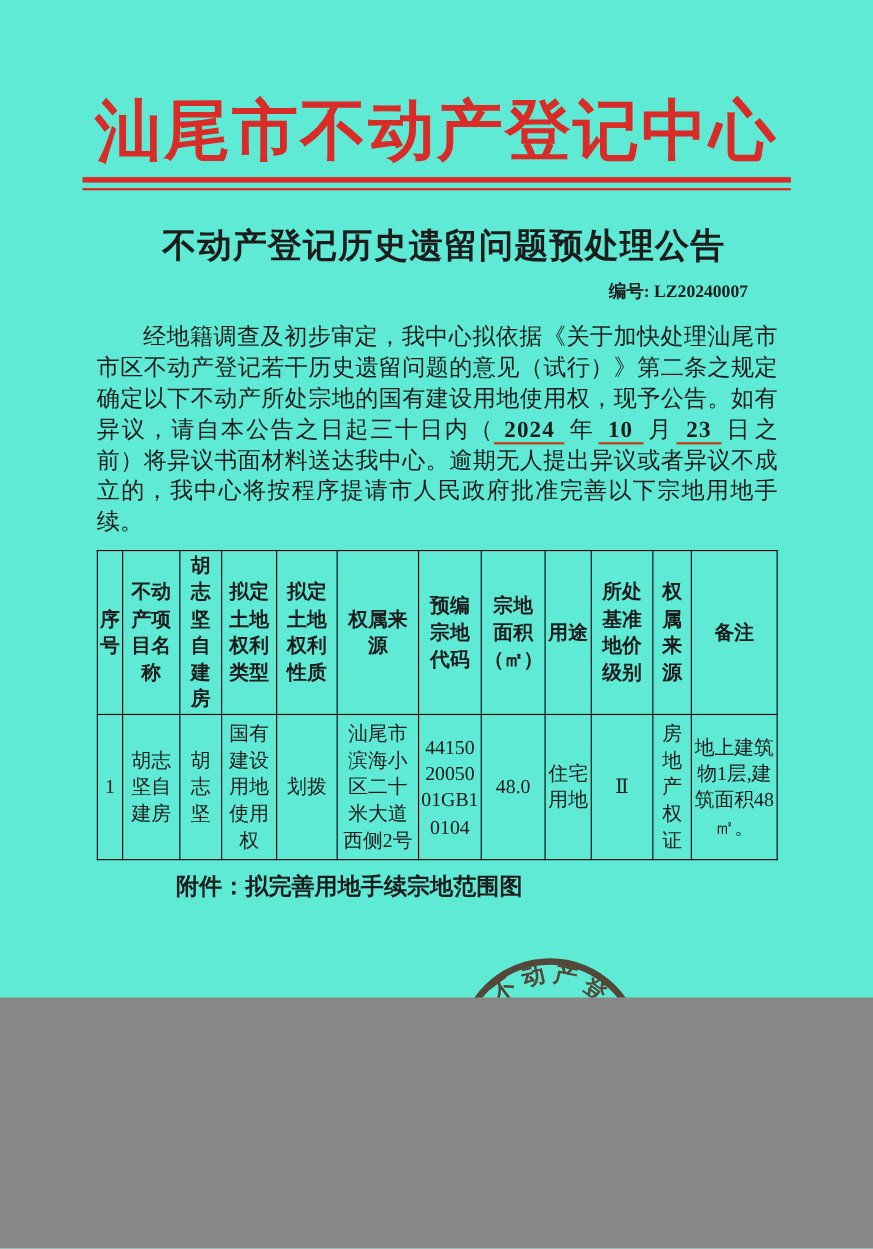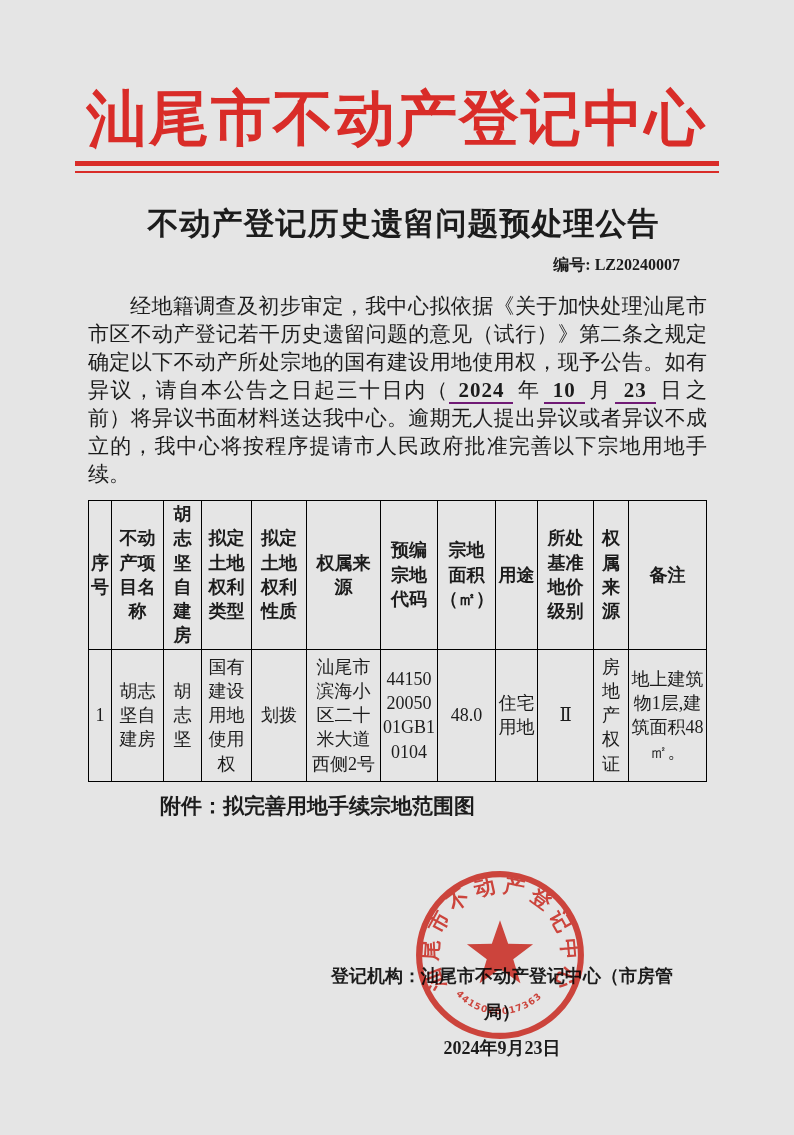--- a/index.html
+++ b/index.html
@@ -1,20 +1,20 @@
 <!DOCTYPE html>
 <html><head>
 <meta charset="utf-8">
 <style>
   html,body{margin:0;padding:0;background:#888;}
   .page{
     position:relative;
-    width:794px;height:1135px;
+    width:794px;height:907px;
     margin:0 auto;
-    background:#e5e5e5;
+    background:#5eead4;
     font-family:"Liberation Serif","DejaVu Serif",serif;
     color:#1c1c1c;
     overflow:hidden;
   }
   
   .letterhead{padding-top:86px;}
   .org-name{
     text-align:center;
     font-size:60px;
     font-weight:bold;
@@ -44,21 +44,21 @@
   
   .body-para{
     margin:16px 87px 0 88px;
     font-size:21px;
     line-height:28px;
     text-align:justify;
     text-indent:2em;
   }
   .blank{
     font-weight:bold;
-    border-bottom:2px solid #701a75;
+    border-bottom:2px solid #c2410c;
     padding:0 9px;
     letter-spacing:1px;
   }
   .unit{padding:0 3px;}
   
   .contact{margin:14px 88px 0 88px;font-size:20px;}
   .contact .row{display:flex;line-height:27px;margin-bottom:2px;}
   .contact .label{white-space:pre;width:218px;flex:0 0 auto;font-weight:bold;}
   .contact .value{
     flex:1;

